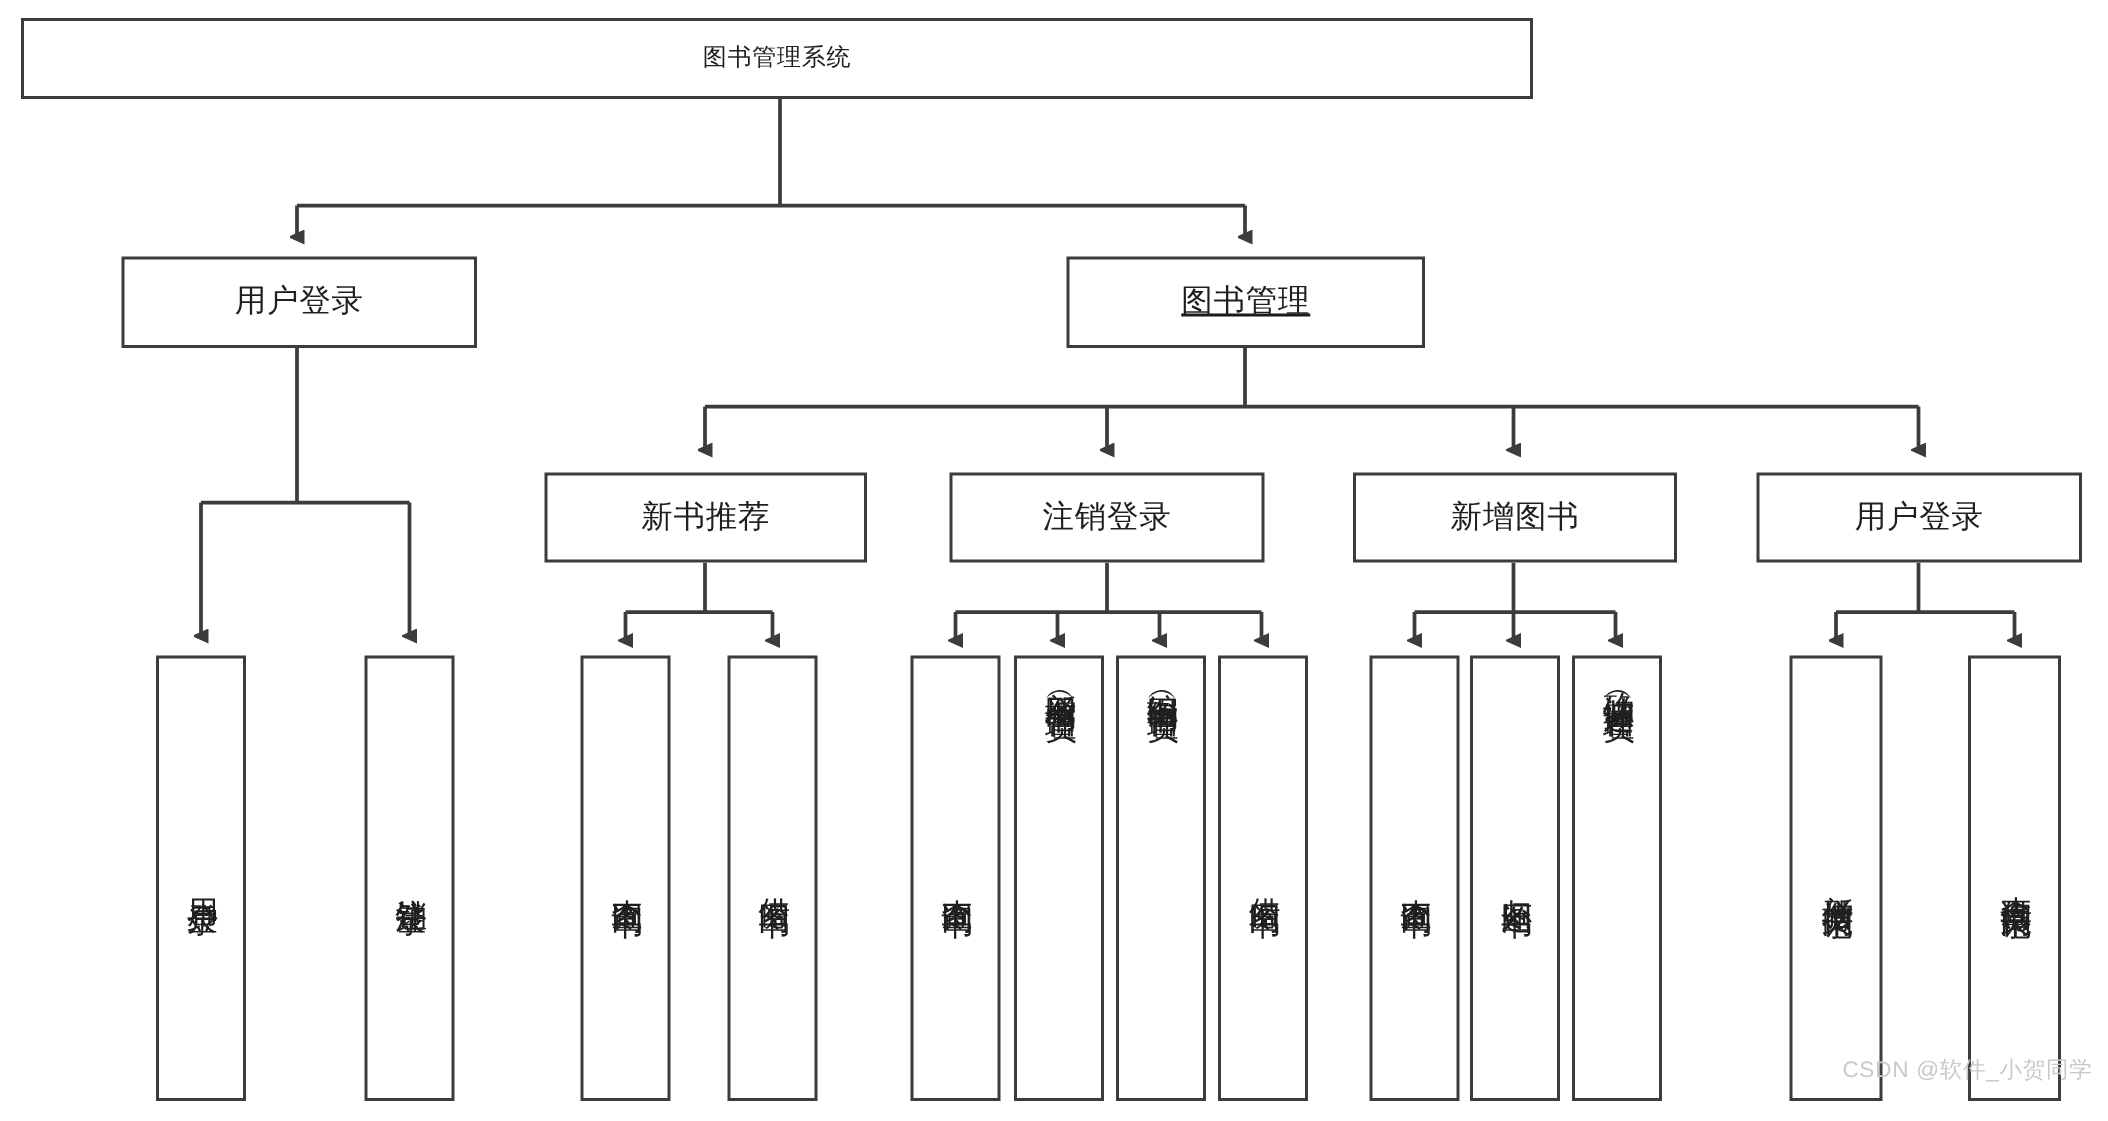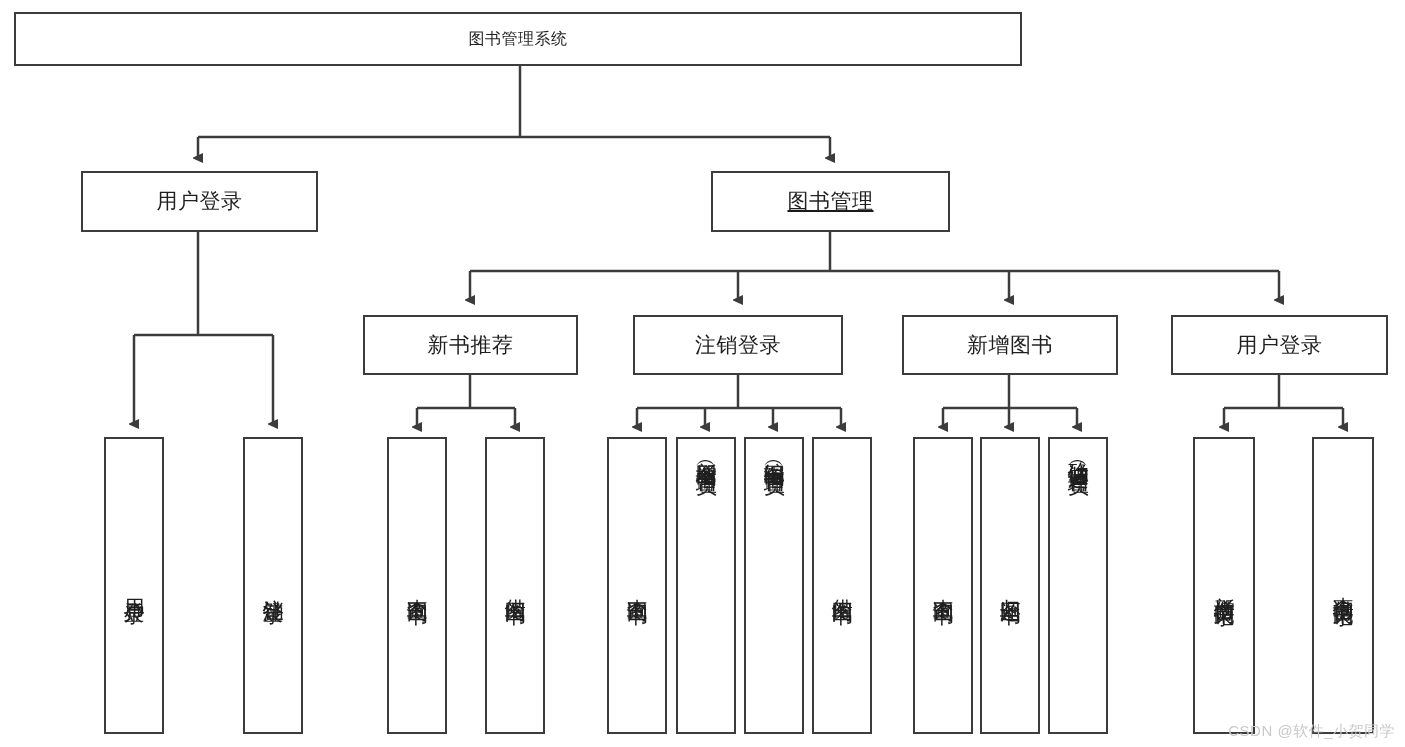--- a/index.html
+++ b/index.html
@@ -57,21 +57,21 @@
     letter-spacing: 2px;
     white-space: nowrap;
   }
   .node.vertical.mid {
     align-items: center;
     padding-top: 0;
   }
   #watermark {
     position: absolute;
     right: 10px;
-    bottom: 6px;
+    bottom: 24px;
     font-size: 15px;
     color: #c9c9c9;
     z-index: 5;
     white-space: nowrap;
     letter-spacing: 0.5px;
   }
 </style>
 </head>
 <body>
 

